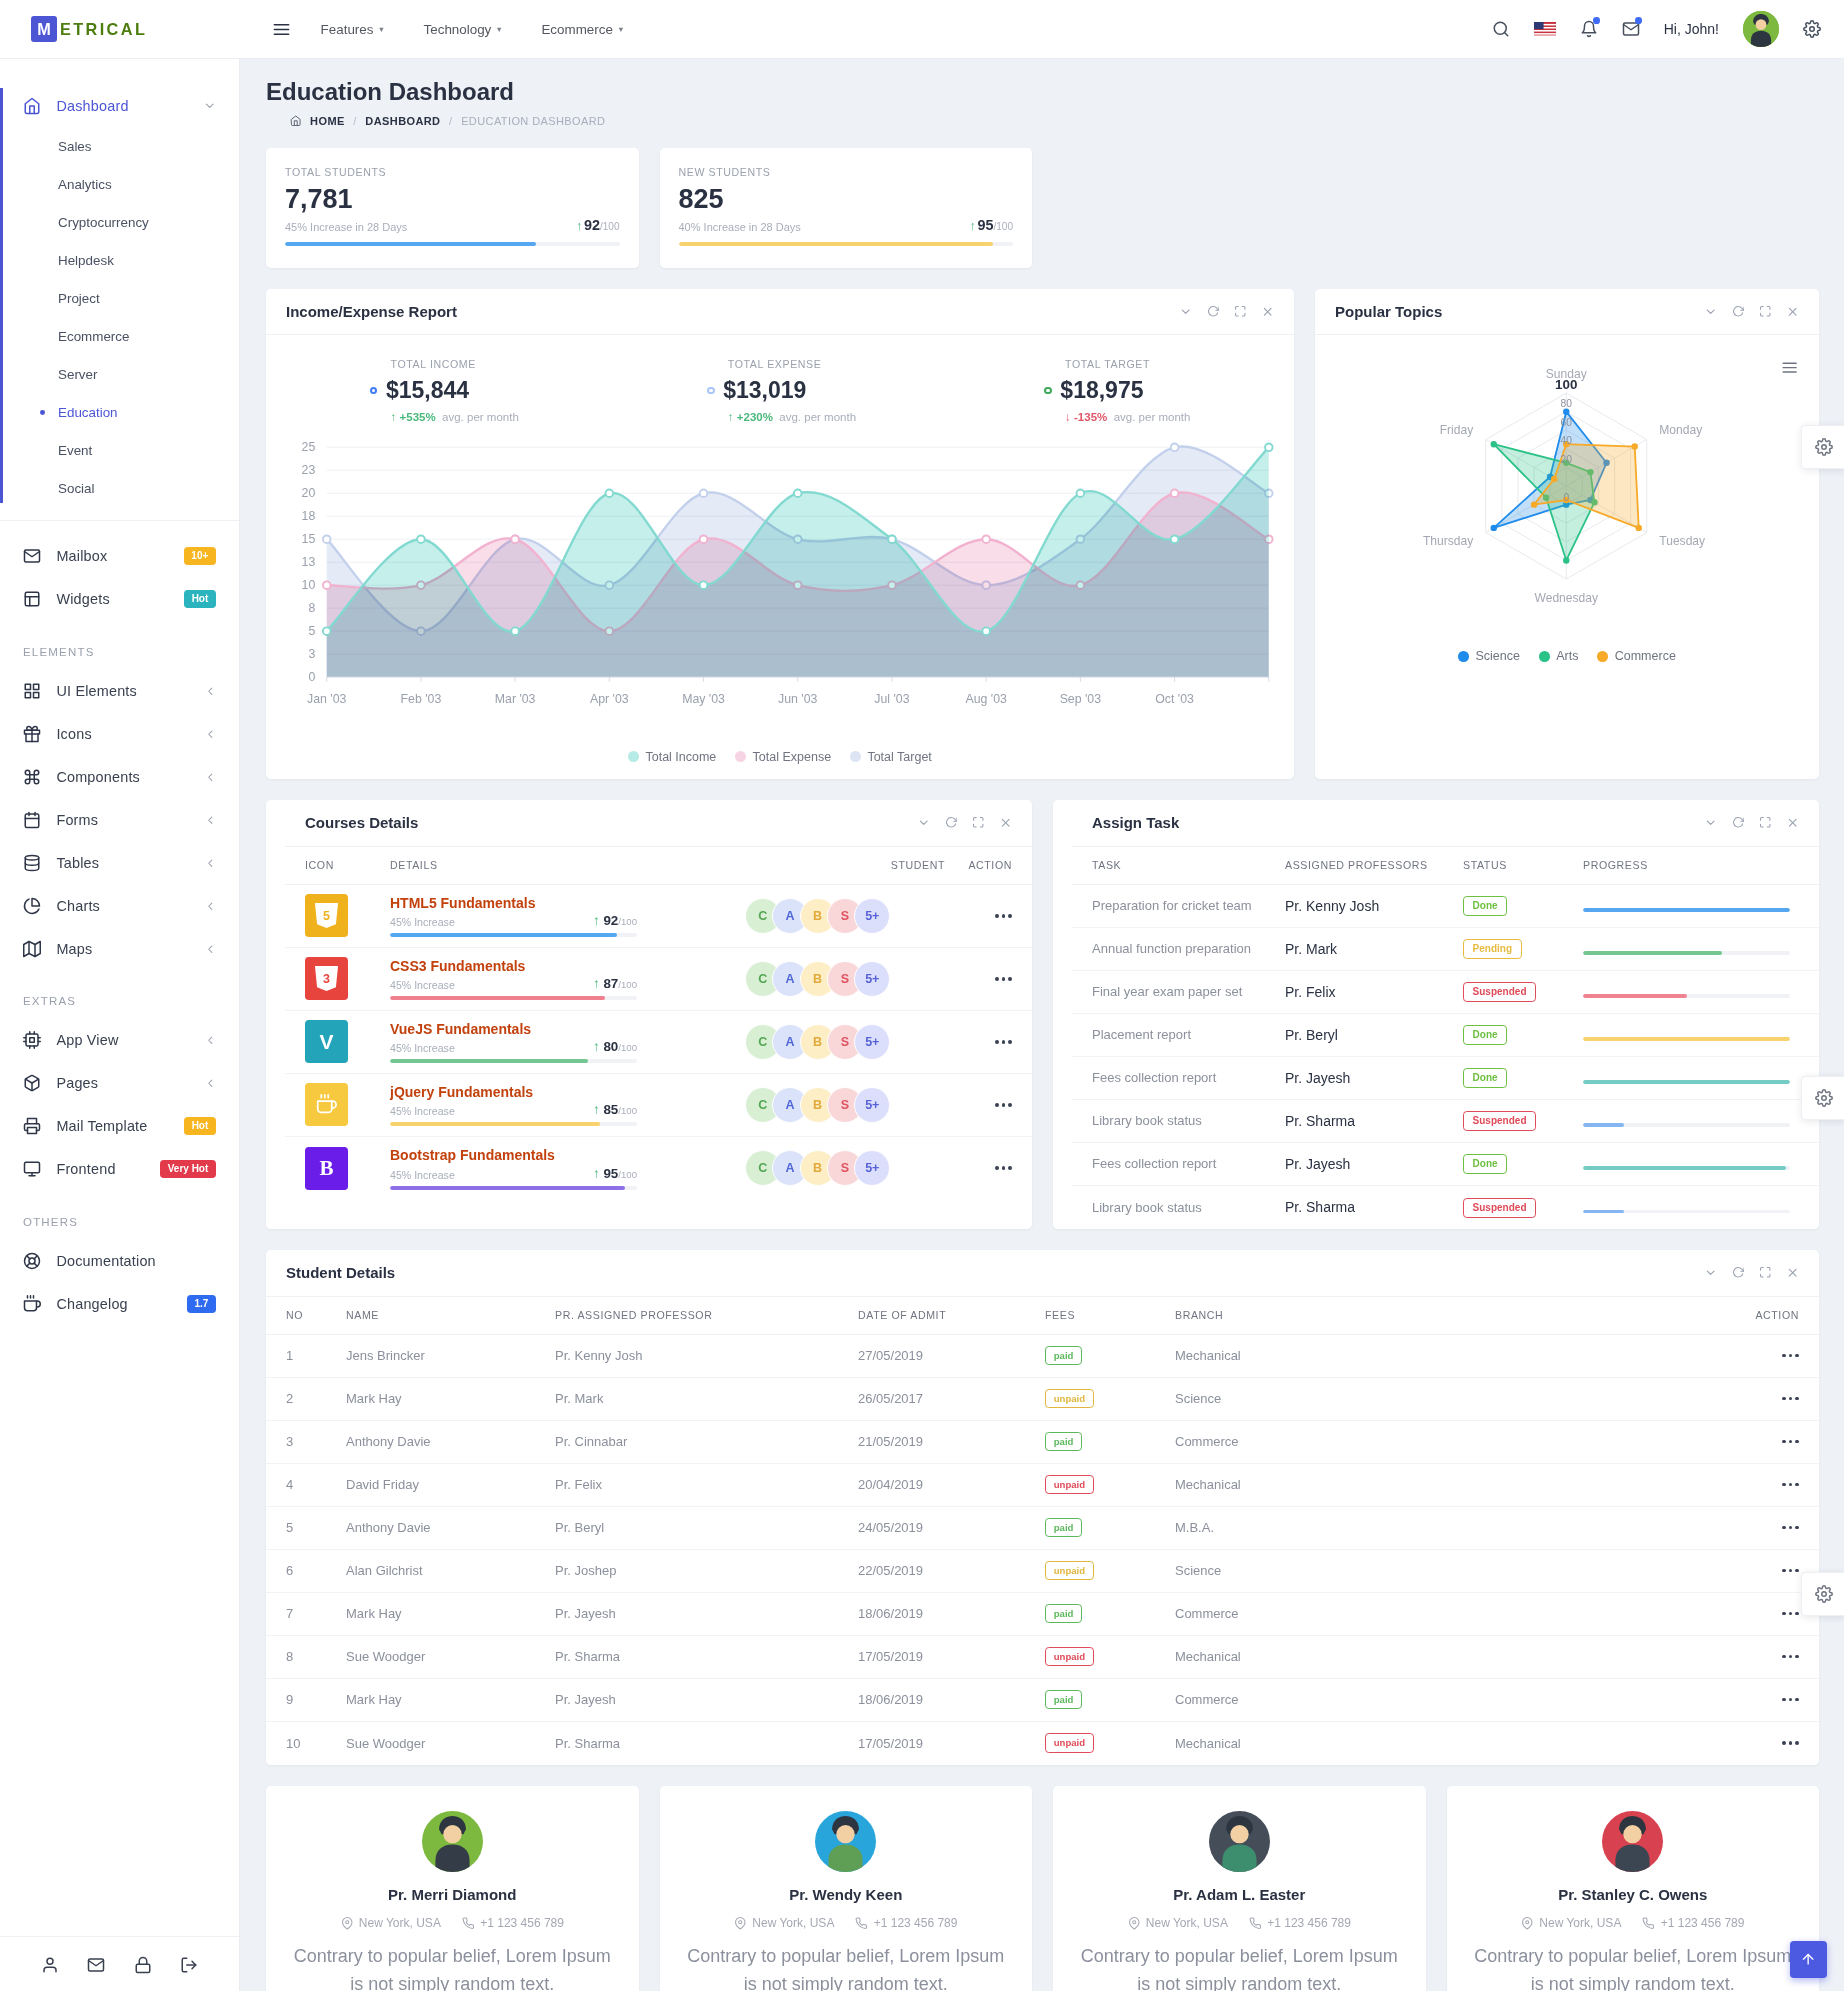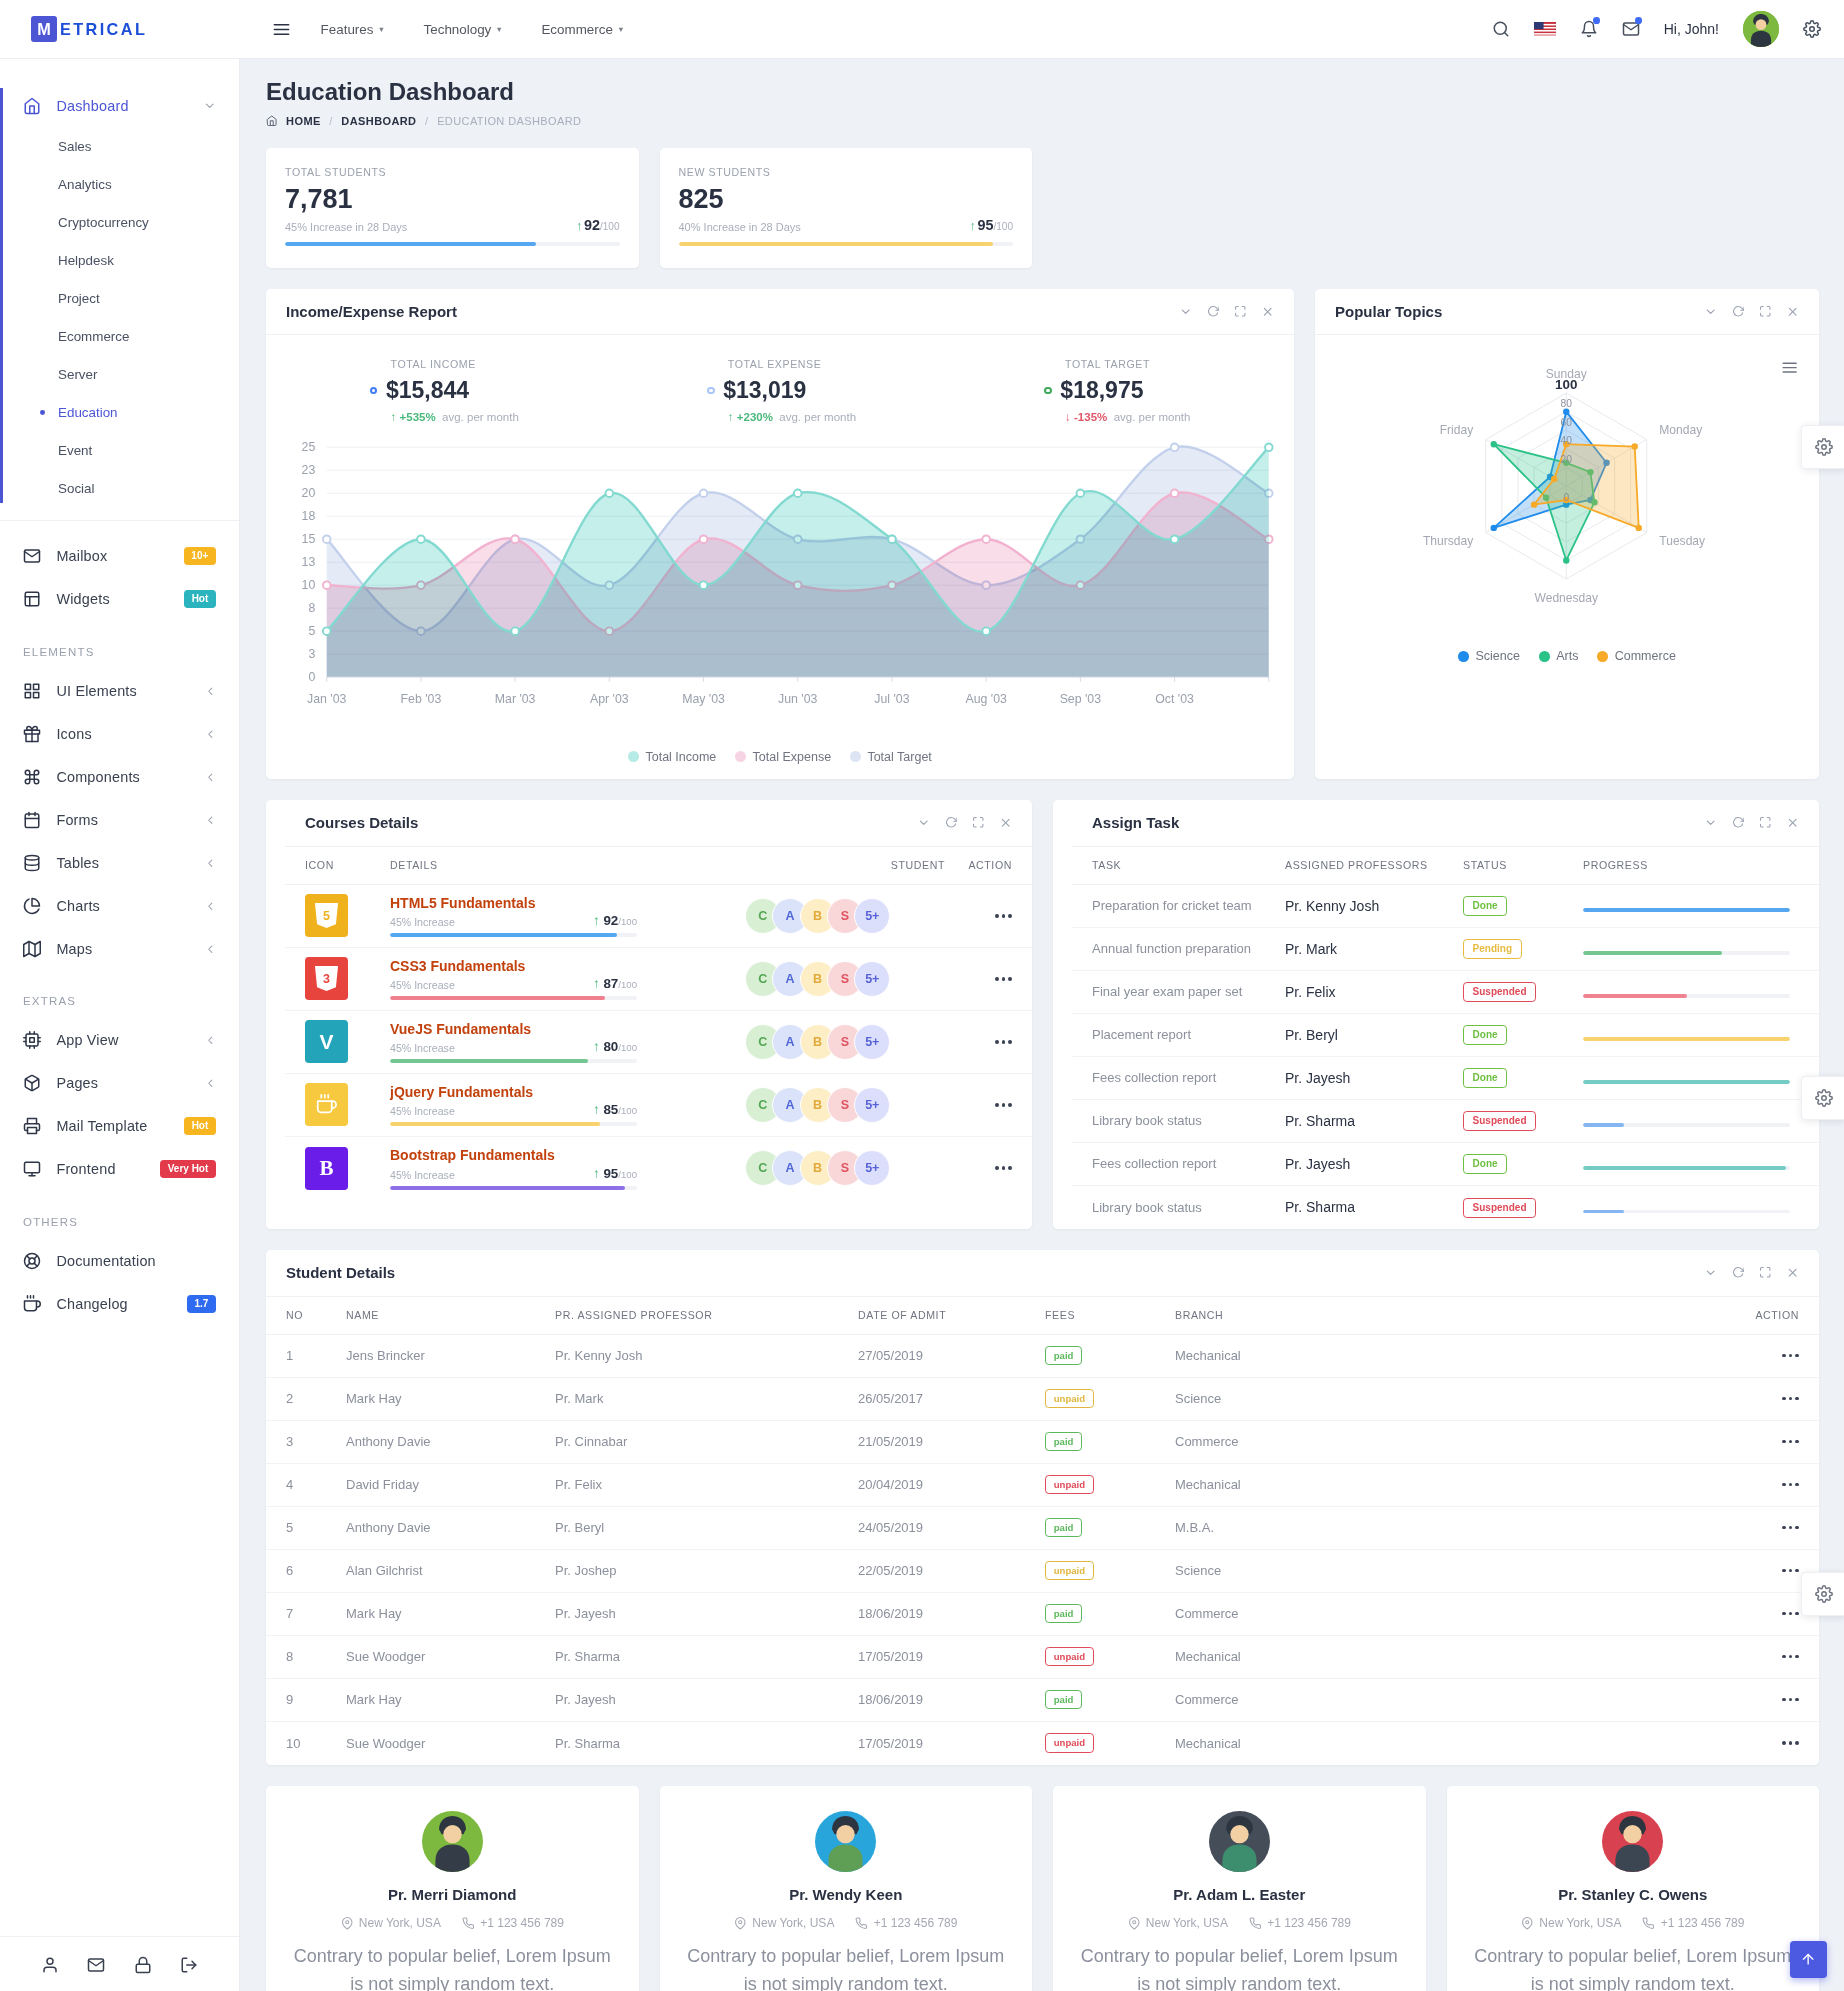--- a/index.html
+++ b/index.html
@@ -5,21 +5,21 @@
 <style>
   * { margin:0; padding:0; box-sizing:border-box; }
   html,body { width:1845px; height:1992px; overflow:hidden; }
   body { font-family:"Liberation Sans",sans-serif; background:#eef1f6; color:#2a3142; position:relative; }
   a { text-decoration:none; color:inherit; cursor:pointer; }
 
   
   .topbar { position:absolute; top:0; left:0; right:0; height:59px; background:#fff; border-bottom:1px solid #e9ecf1; display:flex; align-items:center; z-index:20; }
   .brand { width:240px; height:100%; display:flex; align-items:center; padding-left:31px; flex:none; }
   .logo-box { width:26px; height:26px; background:#4c55d4; color:#fff; border-radius:2.9px; display:flex; align-items:center; justify-content:center; font-size:16.3px; font-weight:700; }
-  .brand-name { font-size:16.3px; font-weight:700; color:#1d4ed8; letter-spacing:2.4px; margin-left:2.9px; }
+  .brand-name { font-size:16.3px; font-weight:700; color:#4d7c0f; letter-spacing:2.4px; margin-left:2.9px; }
   .tb-burger { color:#2a3142; margin:0 9.6px 0 32px; display:flex; cursor:pointer; }
   .top-menu { display:flex; align-items:center; }
   .top-menu-item { font-size:13.4px; color:#53575f; padding:0 20px; display:flex; align-items:center; gap:5.8px; }
   .caret { font-size:8.6px; color:#7c818c; }
   .topbar-right { margin-left:auto; display:flex; align-items:center; gap:24px; padding-right:24px; }
   .tb-ic { color:#47505f; display:flex; position:relative; cursor:pointer; }
   .tb-ic.hasdot::after { content:''; position:absolute; top:-2.9px; right:-1.9px; width:6.7px; height:6.7px; border-radius:50%; background:#3d6bf3; }
   .greeting { font-size:14px; color:#2a3142; }
   .avatar { width:36px; height:36px; border-radius:50%; background:#7cb93e; overflow:hidden; flex:none; cursor:pointer; }
   .avatar svg, .pro-avatar svg { display:block; width:100%; height:100%; }
@@ -39,21 +39,21 @@
   .bullet { width:4.8px; height:4.8px; border-radius:50%; background:#4c55d4; position:absolute; left:40px; top:17.3px; }
   .side-divider { border-top:1px solid #eef0f4; margin:13.4px 0; }
   .side-sec { padding:25px 23px 11.5px; font-size:11.5px; letter-spacing:1.2px; color:#9aa0ac; }
   .badge { font-size:10px; font-weight:700; color:#fff; border-radius:3.8px; padding:3.8px 7.7px; line-height:1; }
   .side-foot { position:absolute; bottom:0; left:0; right:0; height:56px; background:#fff; border-top:1px solid #eef0f4; display:flex; align-items:center; justify-content:space-around; padding:0 27px; }
   .side-foot .tb-ic { color:#39404f; }
 
   
   .content { position:absolute; left:240px; top:59px; right:0; padding:19px 26px 0; }
   .page-title { font-size:24px; font-weight:700; color:#2a3142; }
-  .breadcrumb { display:flex; align-items:center; gap:8.6px; margin-top:8.6px; font-size:11px; letter-spacing:0.4px; color:#2a3142; font-weight:600; }
+  .breadcrumb { display:flex; align-items:center; gap:8.6px; margin-top:8.6px; font-size:11px; letter-spacing:0.4px; color:#2a3142; font-weight:600;margin-left:24px; }
   .breadcrumb .sep { color:#b7bcc8; font-weight:400; }
   .breadcrumb .crumb-last { color:#a9aebb; font-weight:400; }
   .crumb-home { display:flex; color:#5a6170; }
 
   .card { background:#fff; border-radius:4.8px; box-shadow:0 1px 2.9px rgba(40,50,80,.05); }
   .card-head { display:flex; align-items:center; justify-content:space-between; padding:14.4px 20px; border-bottom:1px solid #eef0f4; }
   .card-title { font-size:15px; font-weight:700; color:#2a3142; }
   .card-tools { display:flex; gap:14.4px; color:#98a0ae; }
   .card-tools span { display:flex; cursor:pointer; }
 

